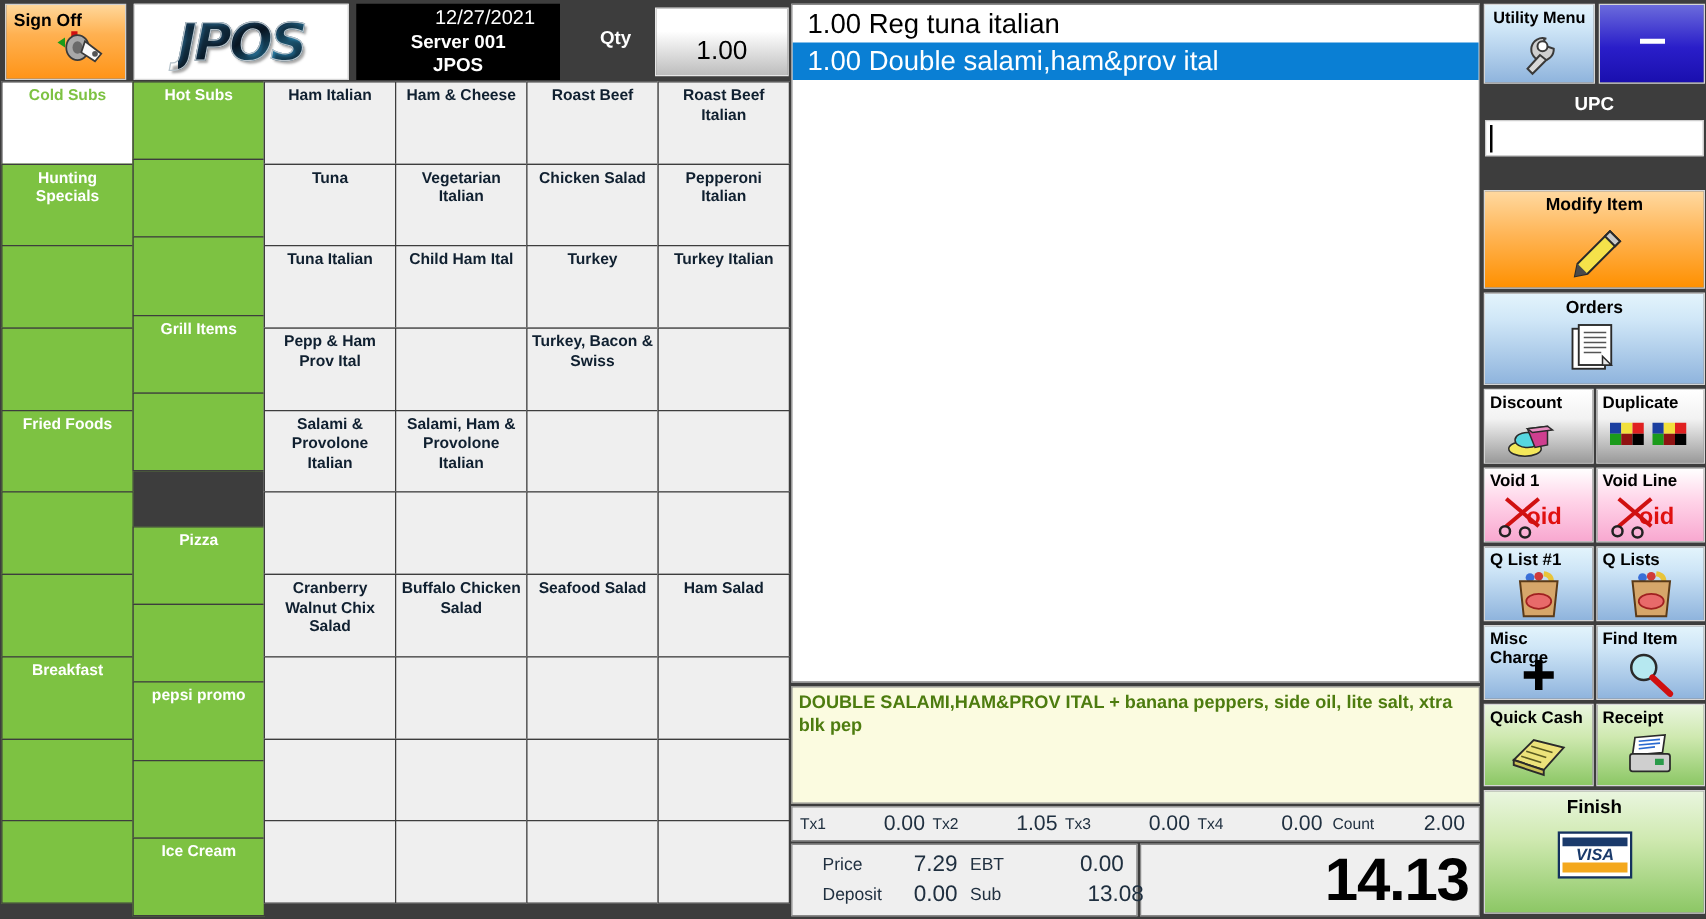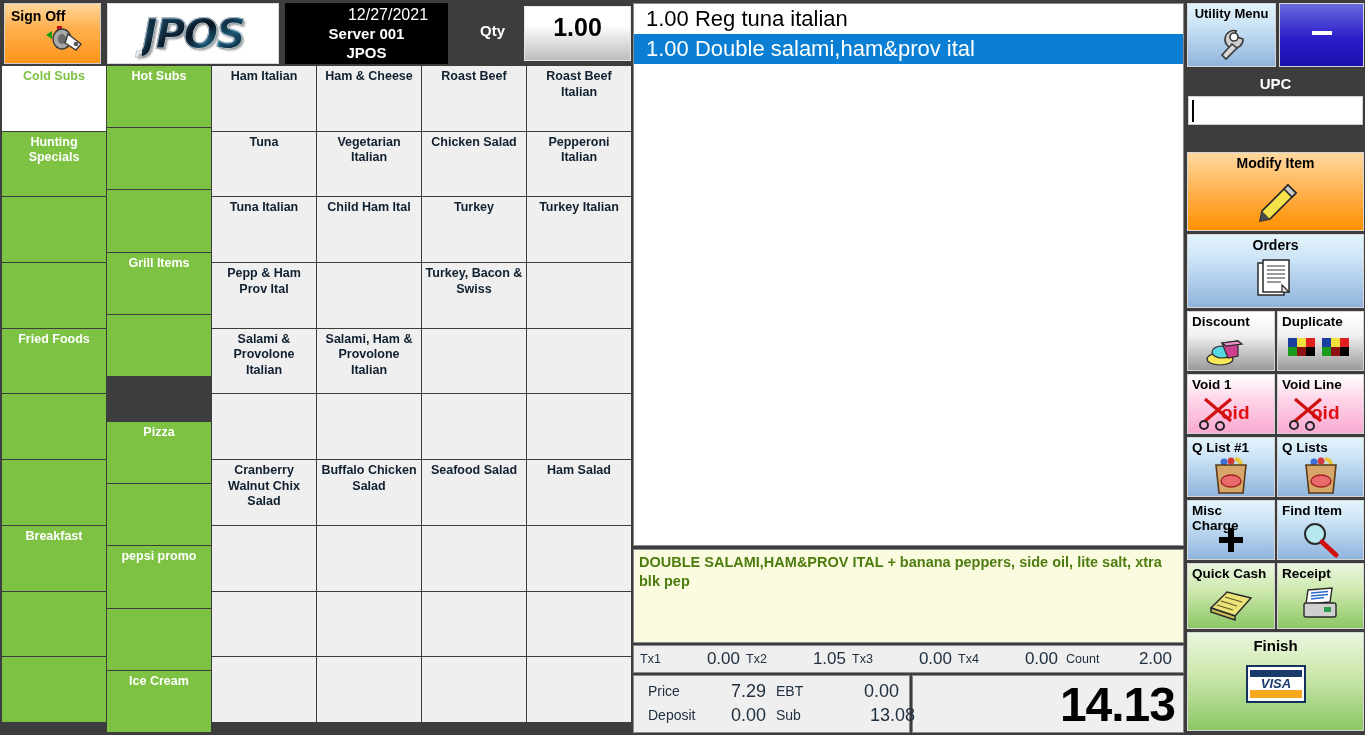--- a/index.html
+++ b/index.html
@@ -48,22 +48,22 @@
   #datebox .d1 { font-weight: normal; font-size: 16px; margin-left: 43px; }
 
   #qtyLabel {
     position: absolute; left: 480px; top: 22px;
     color: #fff; font-size: 15px; font-weight: bold;
   }
   #qtyBox {
     position: absolute; left: 524px; top: 6px; width: 107px; height: 55px;
     background: linear-gradient(to bottom, #ffffff 0%, #ffffff 34%, #bdbdbd 100%);
     border: 1px solid #e7e7e7;
-    display:flex; align-items:flex-start; justify-content:center; padding-top:6px;
-    font-size: 25px; color:#000;font-weight:bold;
+    display:flex; align-items:flex-start; justify-content:center; padding-top:22px;
+    font-size: 21px; color:#000;
   }
 
   
   #gridwrap {
     position: absolute; left: 2px; top: 66px; width: 630px; height: 667px;
     display: flex; gap: 0;
   }
   .gcol { display: flex; flex-direction: column; }
   .gcol.cat  { width: 105px; }
   .gcol.prod { width: 105px; }
@@ -110,21 +110,21 @@
   #txrow .v { font-size: 17px; text-align: right; }
 
   #totals {
     position: absolute; left: 633px; top: 675px; width: 551px; height: 58px;
     display:flex; gap: 2px;
   }
   #totalsL {
     width: 277px; background: #efefef; border: 1px solid #8a8a8a;
     position: relative; font-size: 14px; color: #203040;
   }
-  #totalsL .k { position:absolute; left: 14px; font-size: 14px; }
+  #totalsL .k { position:absolute; left: 24px; font-size: 14px; }
   #totalsL .v { position:absolute; width: 70px; text-align: right; font-size: 18px; }
   #totalsR {
     flex: 1; background: #efefef; border: 1px solid #8a8a8a;
     display:flex; align-items:center; justify-content:flex-end;
     padding-right: 8px;
     font-size: 48px; font-weight: bold; color: #000; letter-spacing: -1px;
   }
 
   
   #side { position: absolute; left: 1186px; top: 0; width: 179px; height: 735px; }

